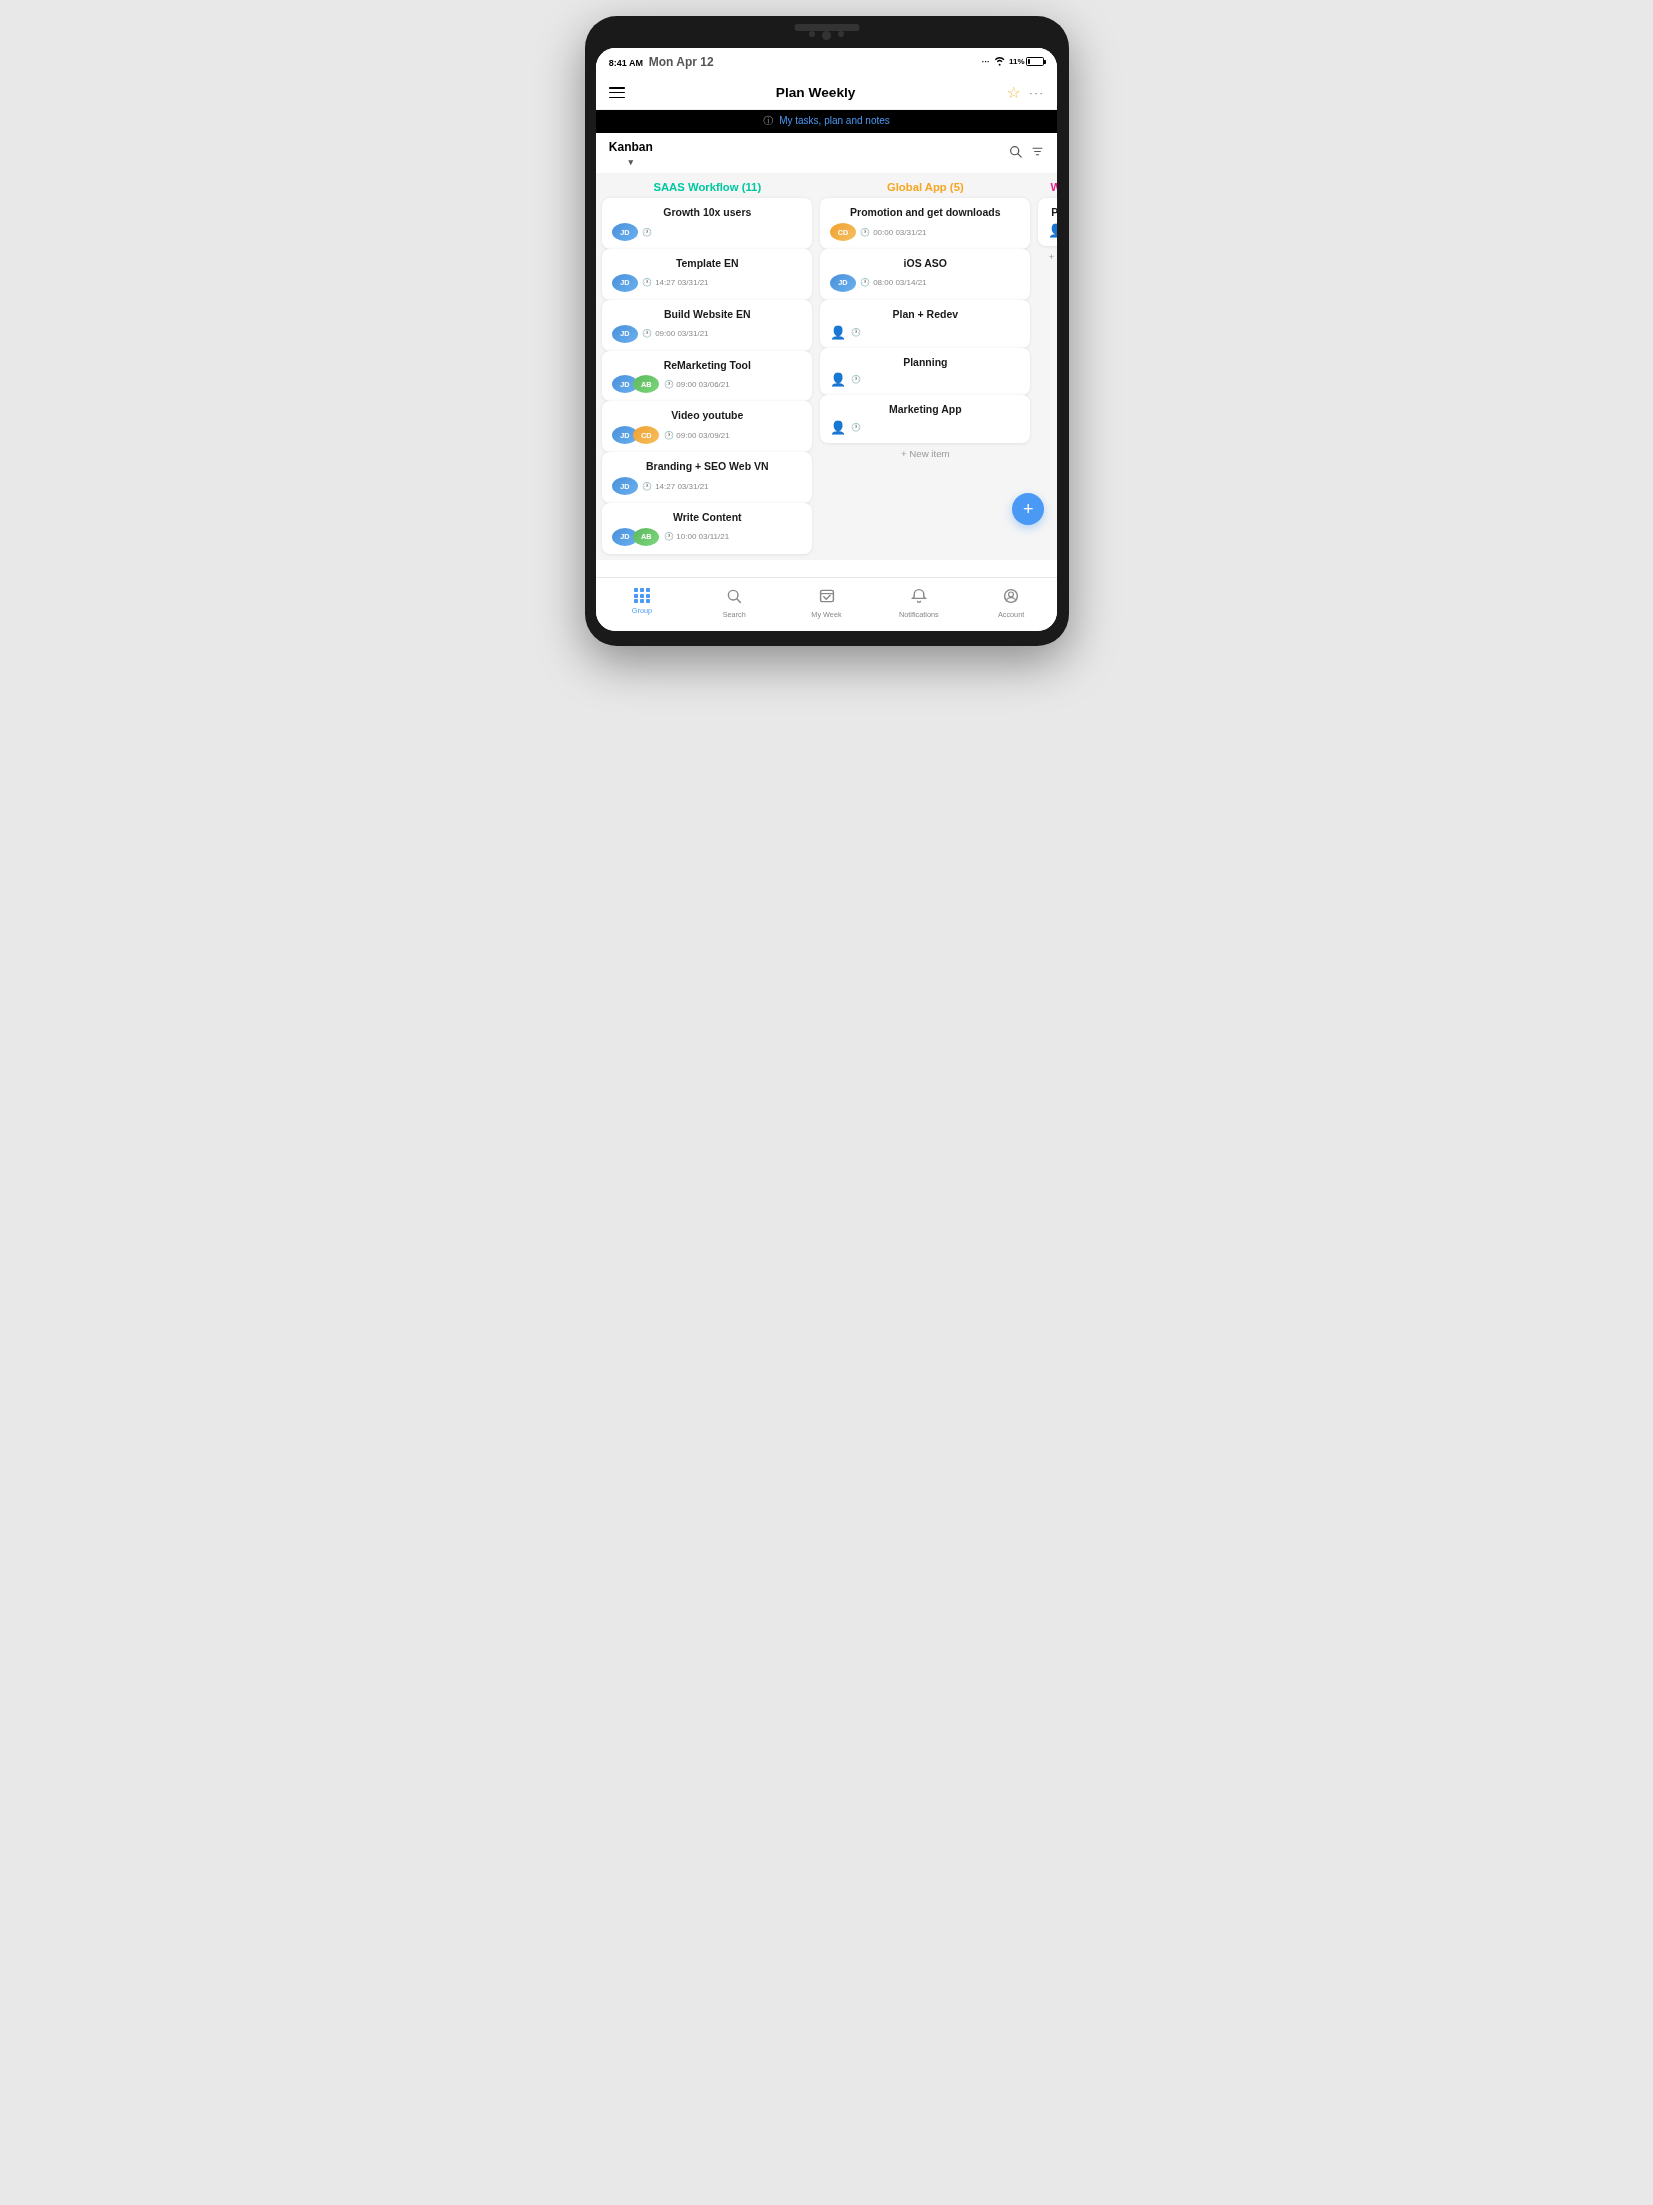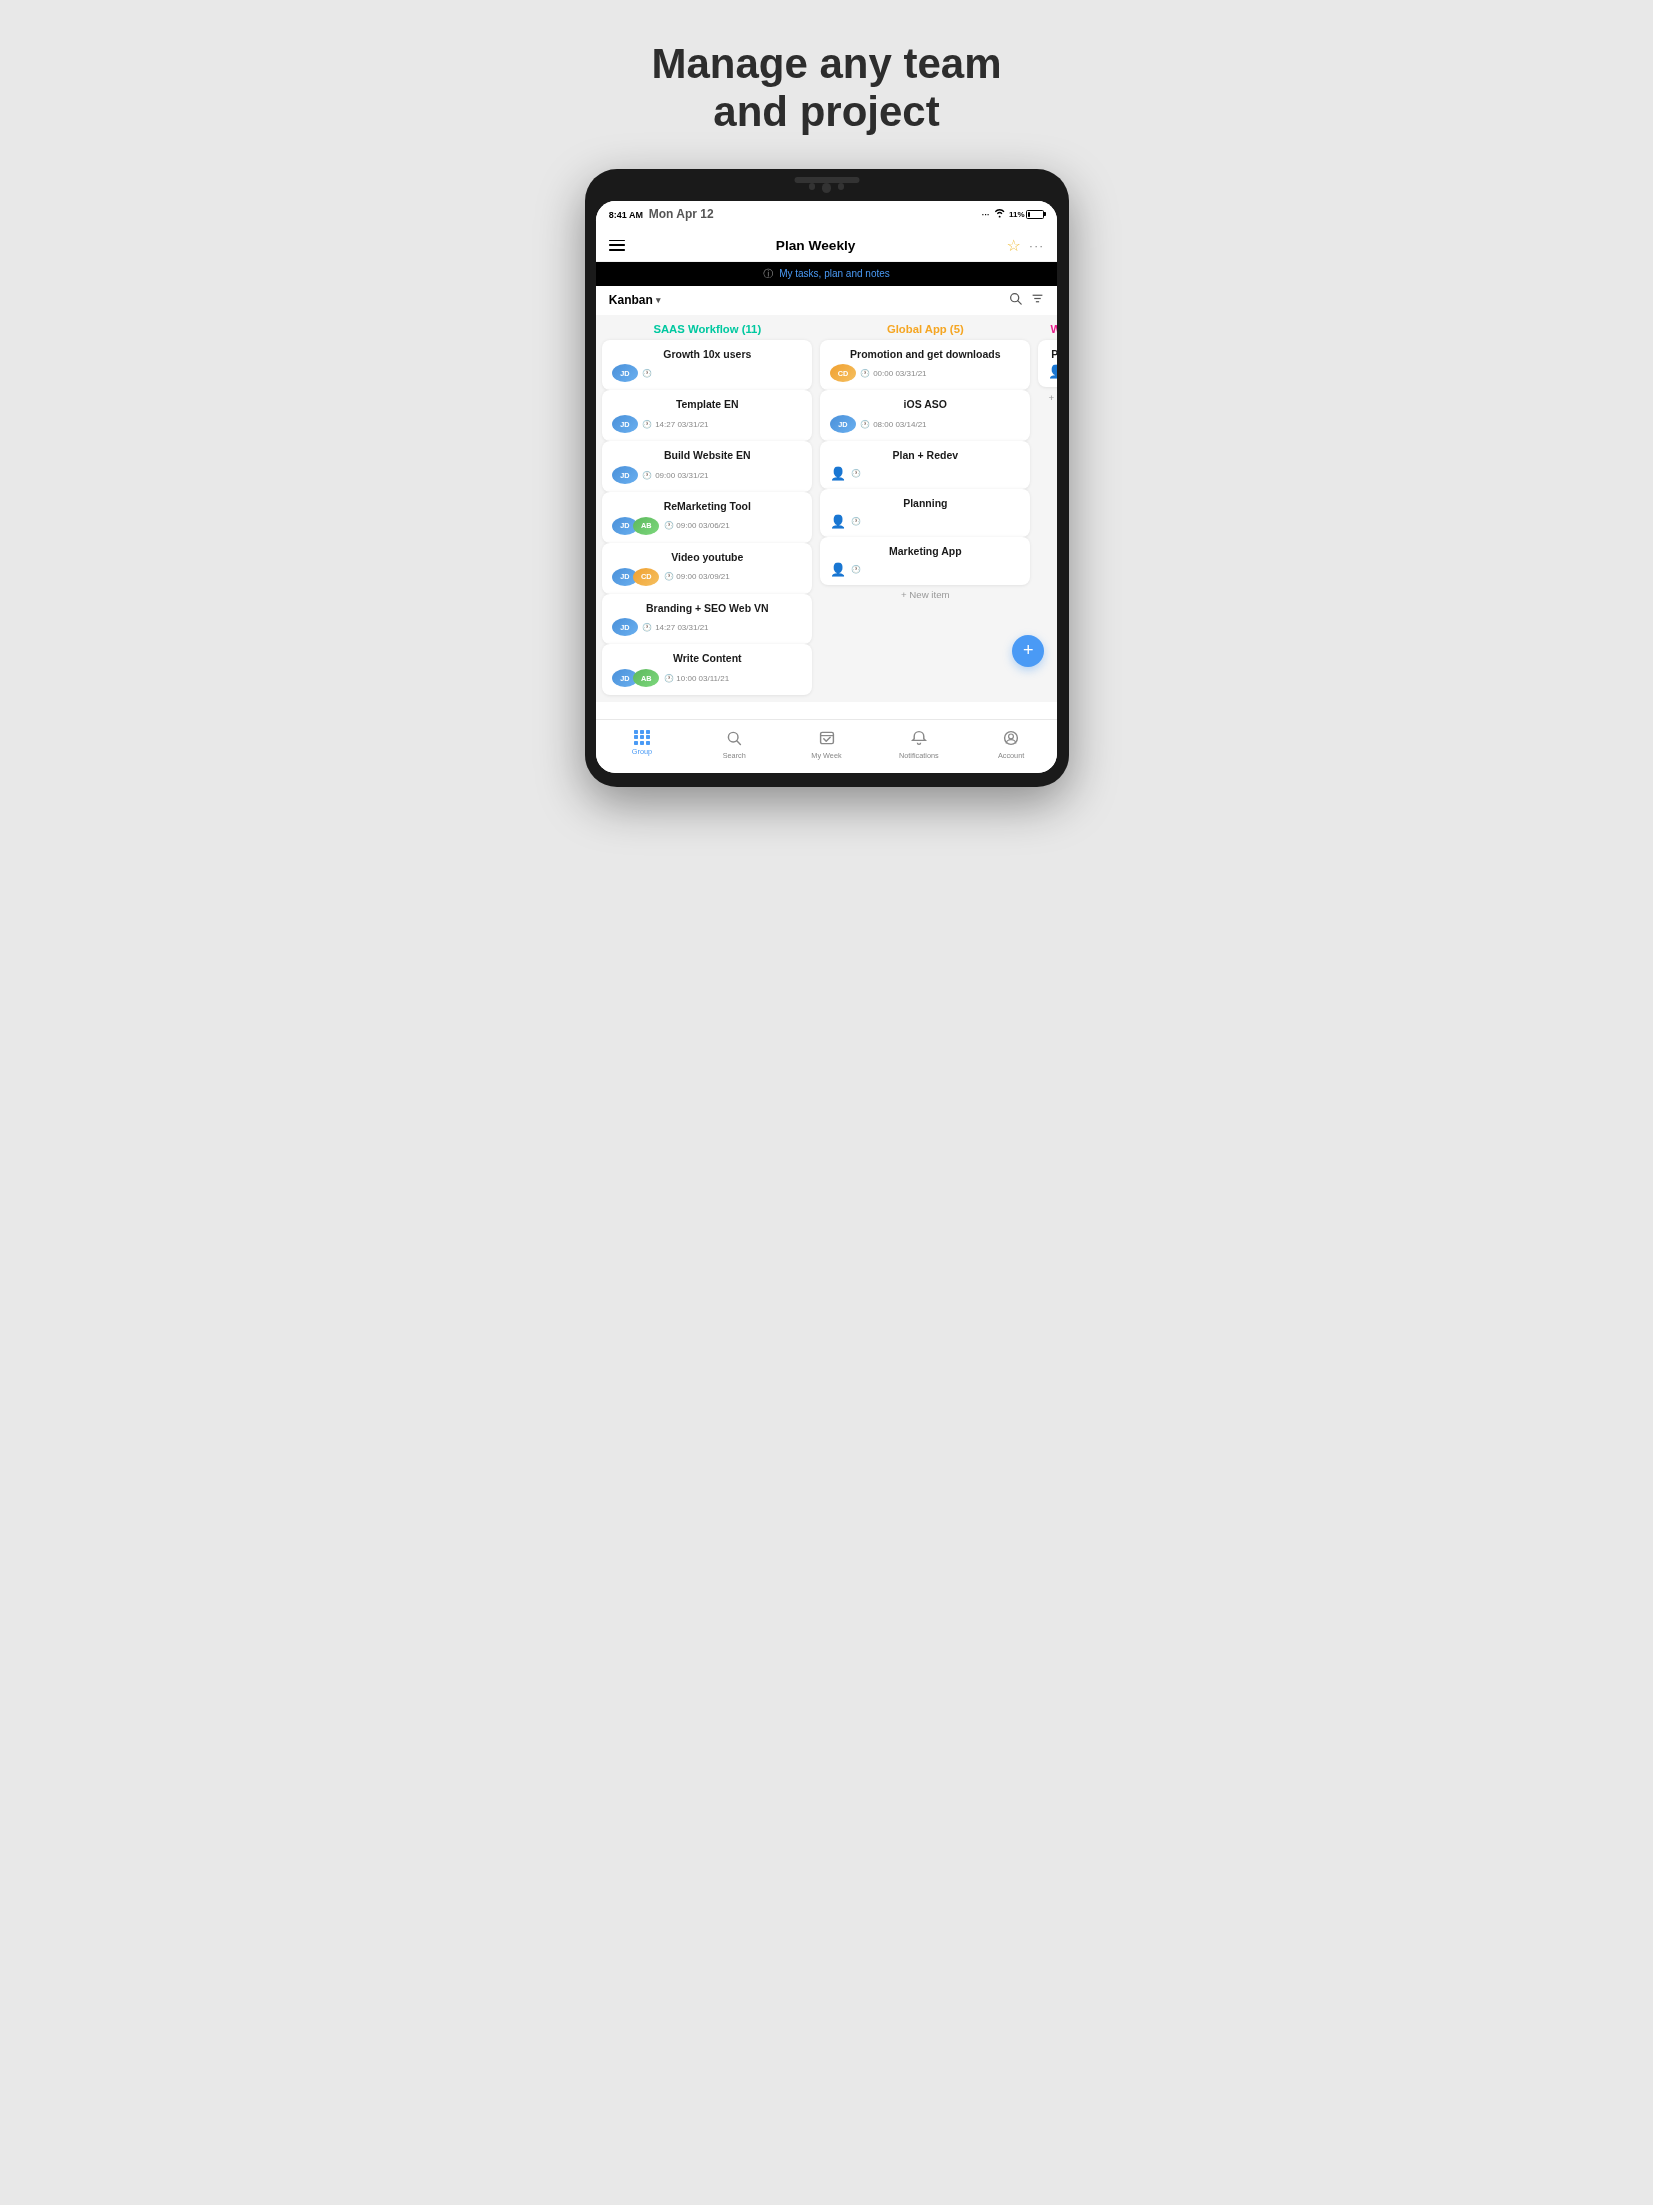--- a/index.html
+++ b/index.html
@@ -170,20 +170,21 @@
       background: #fff;
     }
     .kanban-label {
       font-size: 12px;
       font-weight: 600;
       color: #000;
       display: flex;
       align-items: center;
       gap: 3.2px;
       cursor: pointer;
+      flex-direction: column;
     }
     .kanban-label .chevron { font-size: 9px; color: #555; }
     .kanban-right {
       display: flex;
       align-items: center;
       gap: 9.7px;
     }
     .kanban-right svg { color: #555; }
     
     .kanban-board {
@@ -320,21 +321,20 @@
       height: 404px;
       overflow: hidden;
       position: relative;
     }
   </style>
 </head>
 <body>
 
 <div class="page-wrapper">
 
-  <div class="headline">Manage any team<br>and project</div>
 
   <div class="tablet-frame">
     <div class="camera-area">
       <div class="camera-dot"></div>
       <div class="camera-dot main"></div>
       <div class="camera-dot"></div>
     </div>
 
     <div class="screen">
 

